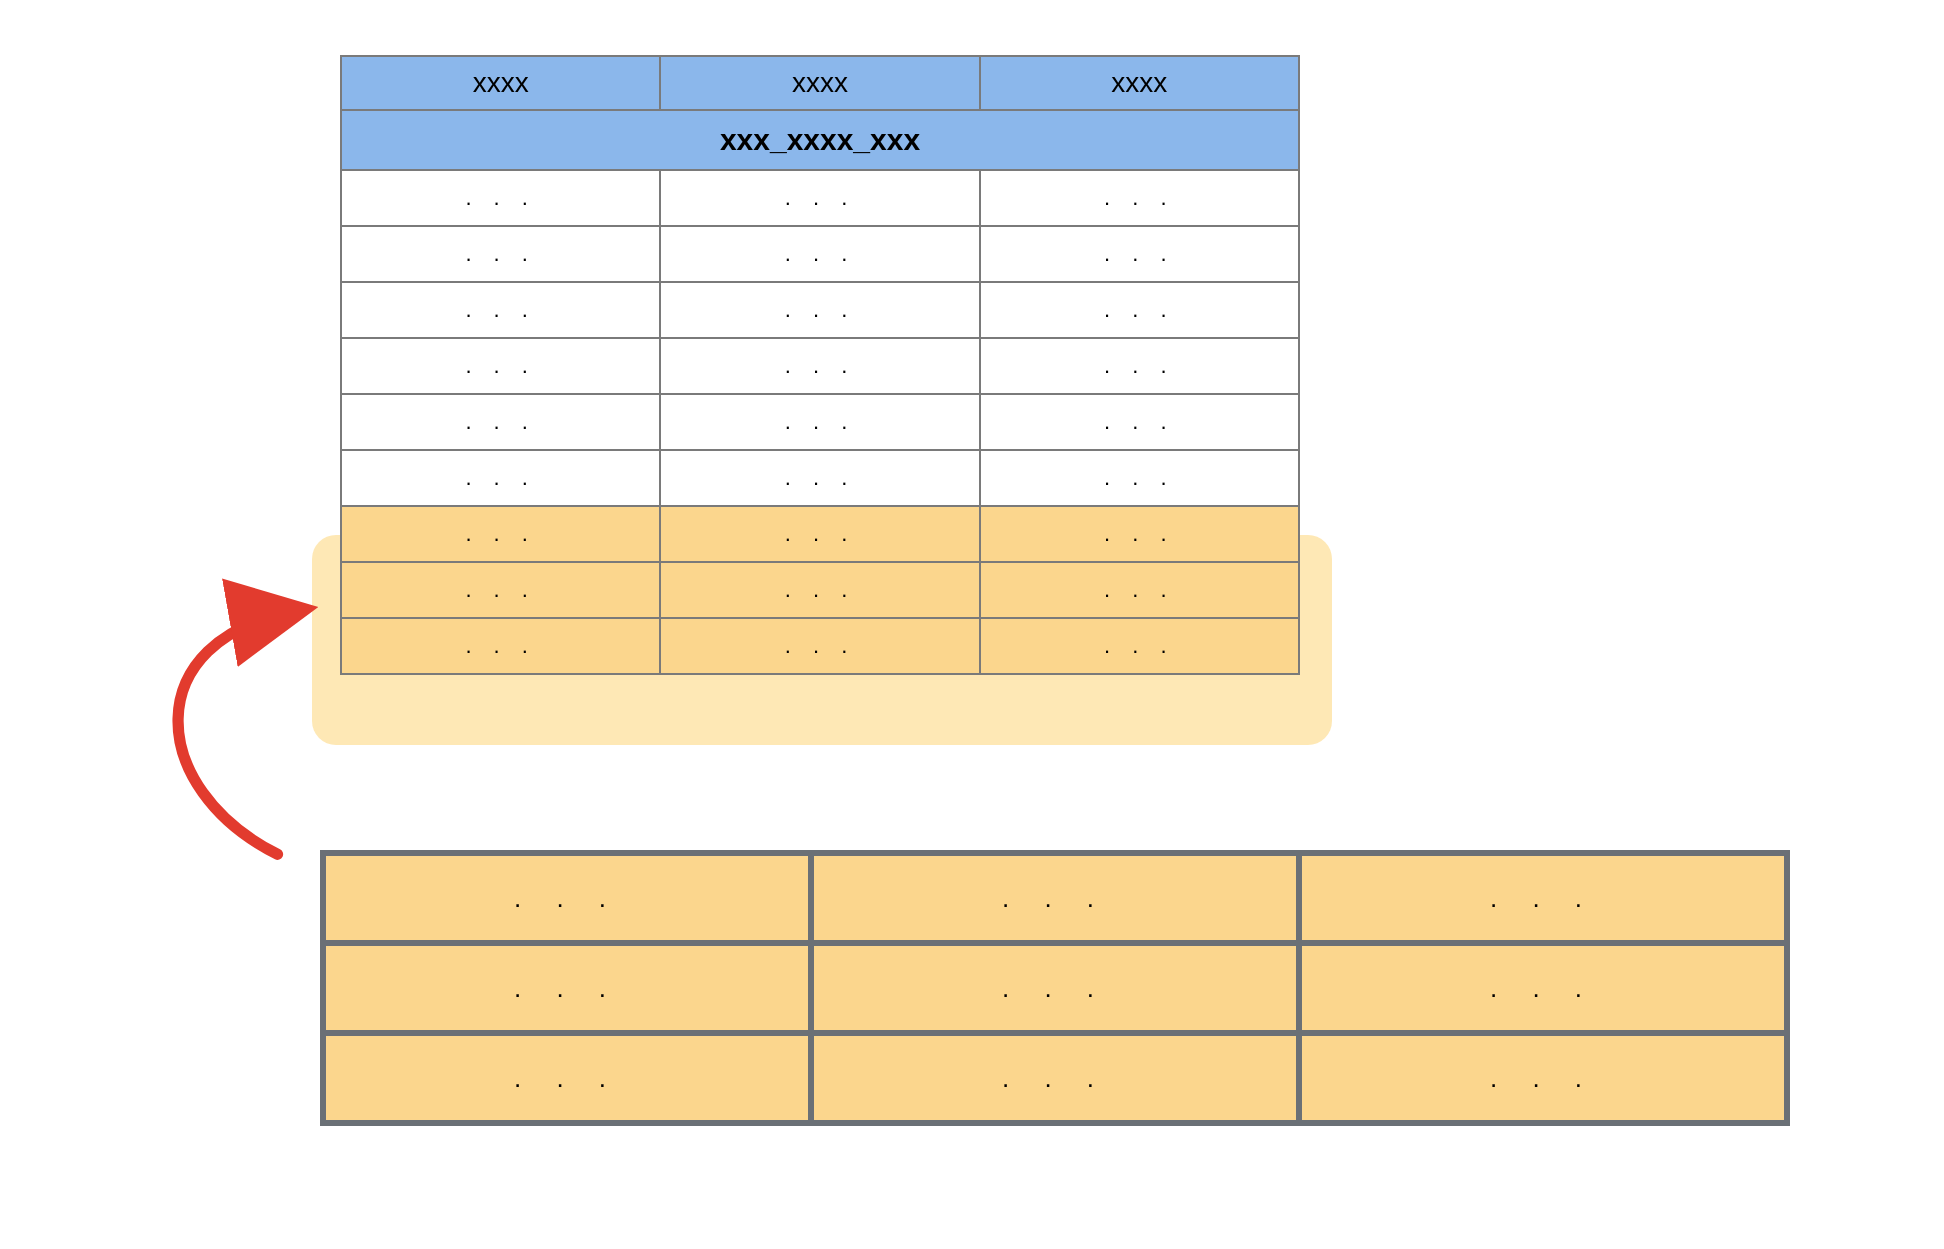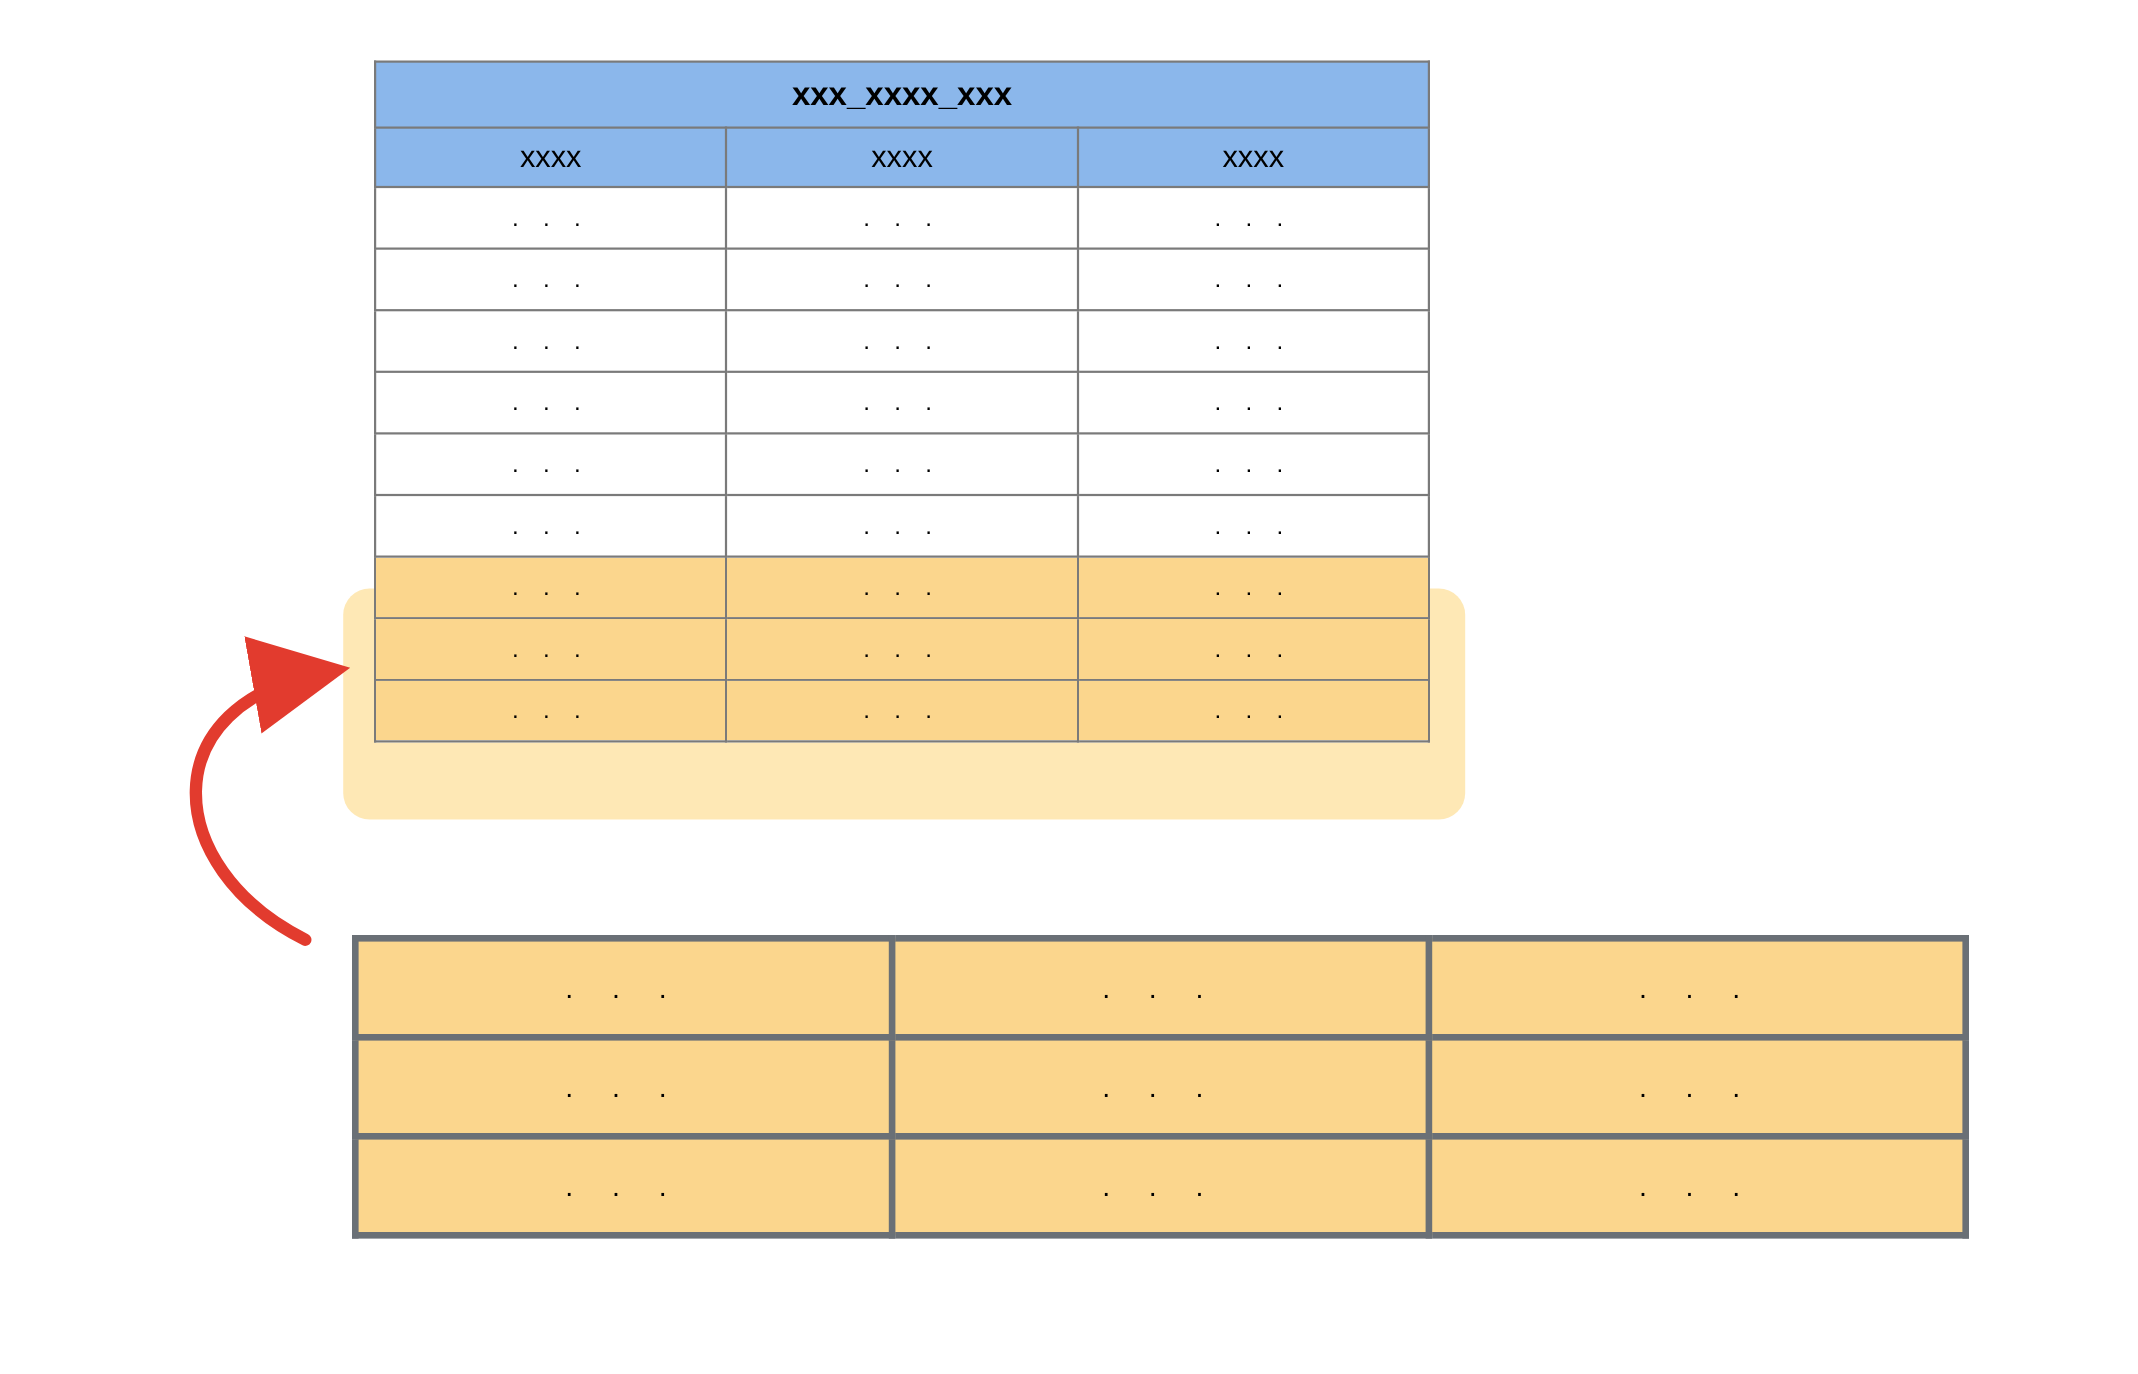--- a/index.html
+++ b/index.html
@@ -92,26 +92,26 @@
 </head>
 <body>
 
 <div class="canvas">
 
   <div class="highlight-wrap" style="top:495px; left:272px; width:1020px; height:210px;"></div>
 
   <table class="top-table">
     <thead>
       <tr>
-        <th class="title" colspan="3">xxx_xxxx_xxx</th>
-      </tr>
-      <tr>
         <th class="colhead">xxxx</th>
         <th class="colhead">xxxx</th>
         <th class="colhead">xxxx</th>
+      </tr>
+      <tr>
+        <th class="title" colspan="3">xxx_xxxx_xxx</th>
       </tr>
     </thead>
     <tbody>
       <tr>
         <td>. . .</td>
         <td>. . .</td>
         <td>. . .</td>
       </tr>
       <tr>
         <td>. . .</td>

